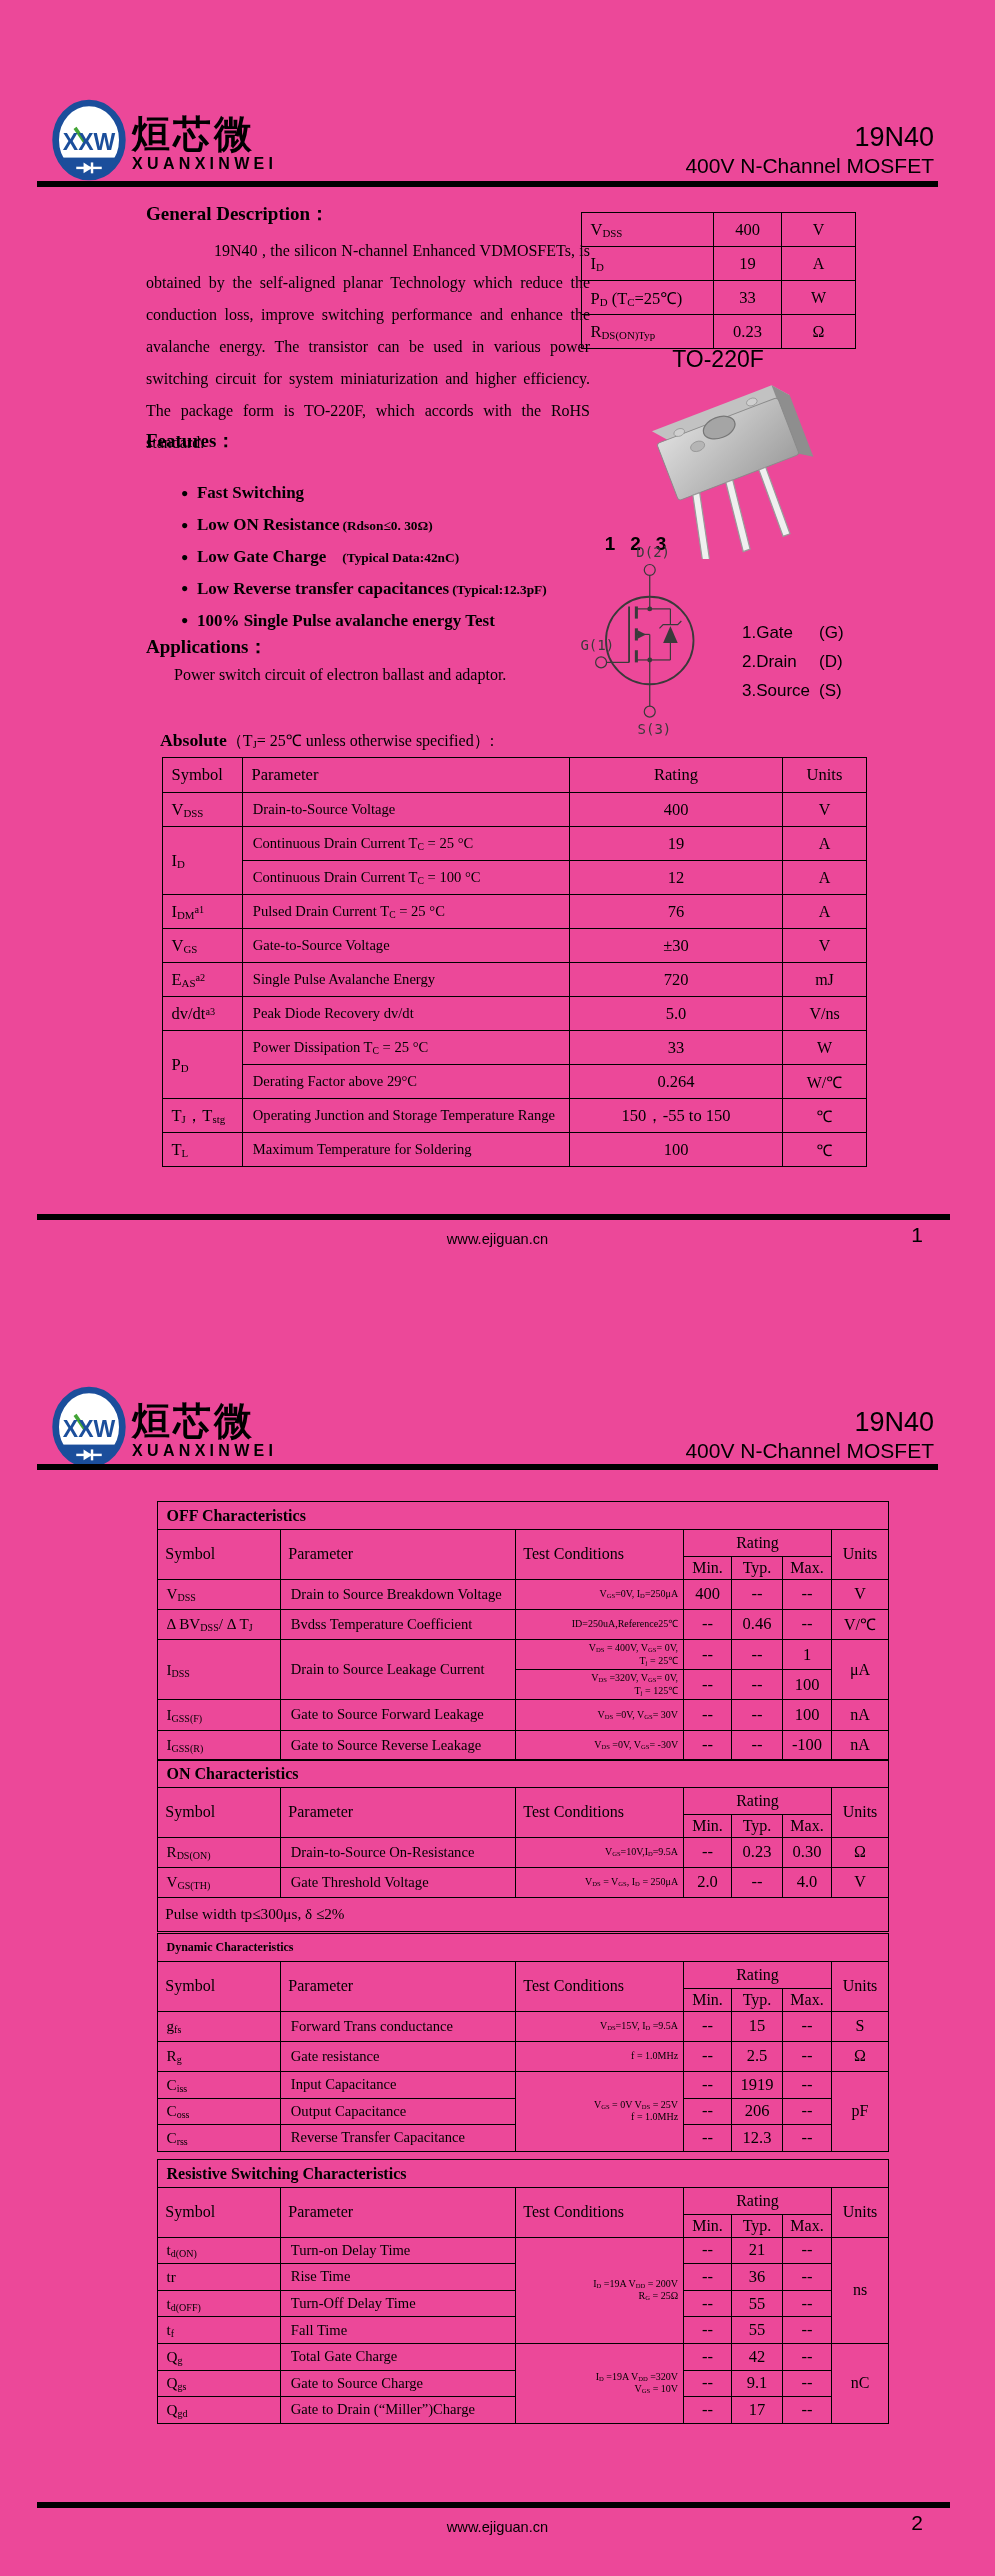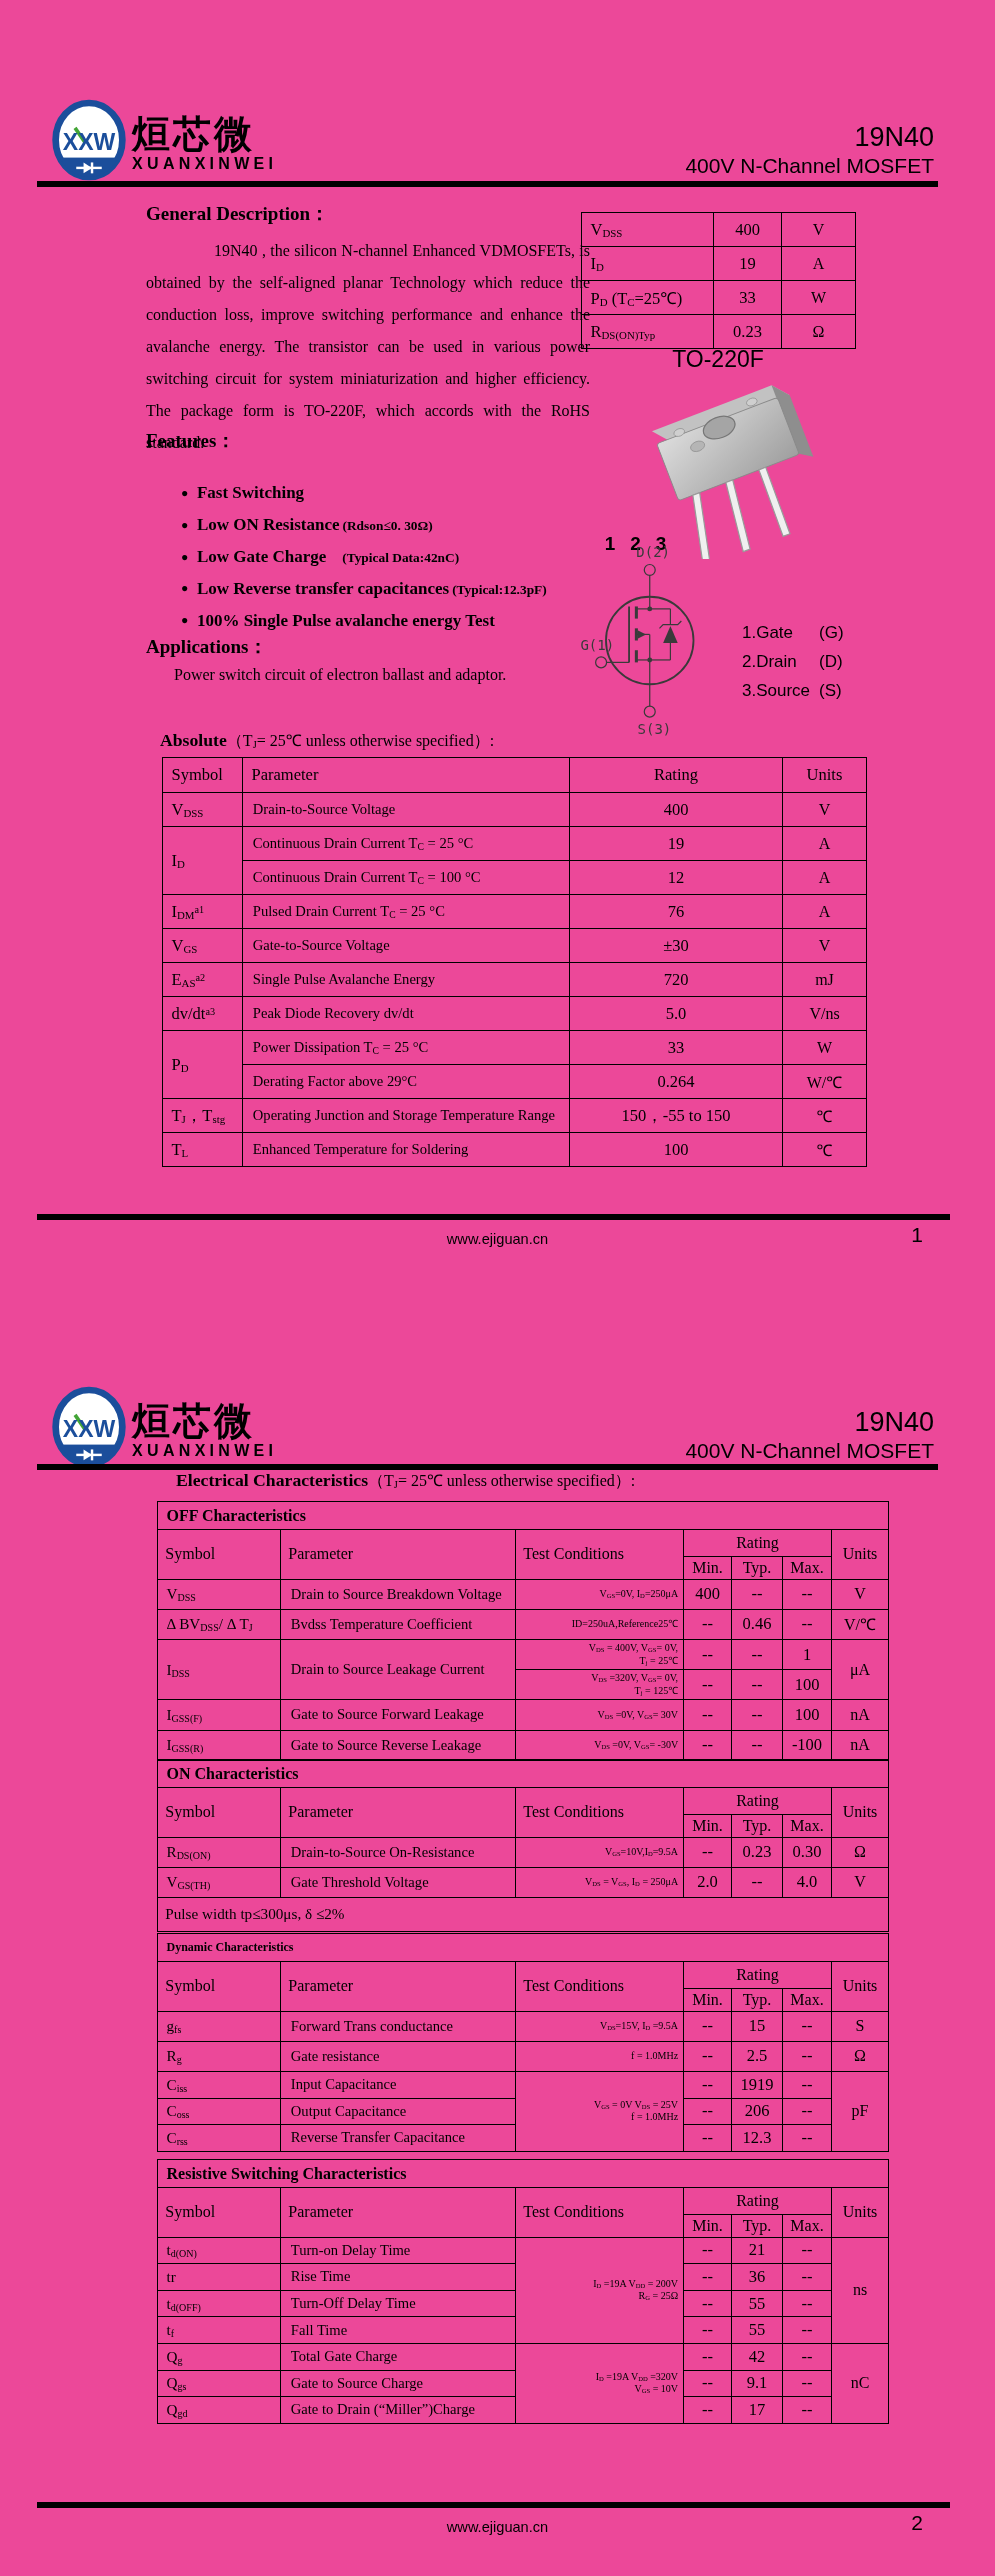--- a/index.html
+++ b/index.html
@@ -293,21 +293,21 @@
             <td class="c-unit">W/℃</td>
           </tr>
           <tr>
             <td class="c-sym">T<sub>J</sub>，T<sub>stg</sub></td>
             <td class="c-param">Operating Junction and Storage Temperature Range</td>
             <td class="c-num">150，-55 to 150</td>
             <td class="c-unit">℃</td>
           </tr>
           <tr>
             <td class="c-sym">T<sub>L</sub></td>
-            <td class="c-param">Enhanced Temperature for Soldering</td>
+            <td class="c-param">Maximum Temperature for Soldering</td>
             <td class="c-num">100</td>
             <td class="c-unit">℃</td>
           </tr>
         </tbody>
     </table>
   </div>
 
   <div class="f-rule"></div>
   <div class="f-url">www.ejiguan.cn</div>
   <div class="f-page">1</div>
@@ -335,21 +335,20 @@
       <div class="brand-en">XUANXINWEI</div>
     </div>
   </div>
 
   <div class="head-right" style="top:120px;">
     <div class="part">19N40</div>
     <div class="subtitle">400V N-Channel MOSFET</div>
   </div>
   <div class="rule rule-top2"></div>
 
-  <div class="ec-title"><b>Electrical Characteristics</b><span>（T<sub>J</sub>= 25℃  unless otherwise specified）:</span></div>
 
   <div class="tpos t-off">
     <table class="sheet chr">
       <colgroup>
           <col style="width:123px">
           <col style="width:235px">
           <col style="width:168px">
           <col style="width:48px">
           <col style="width:51px">
           <col style="width:49px">

